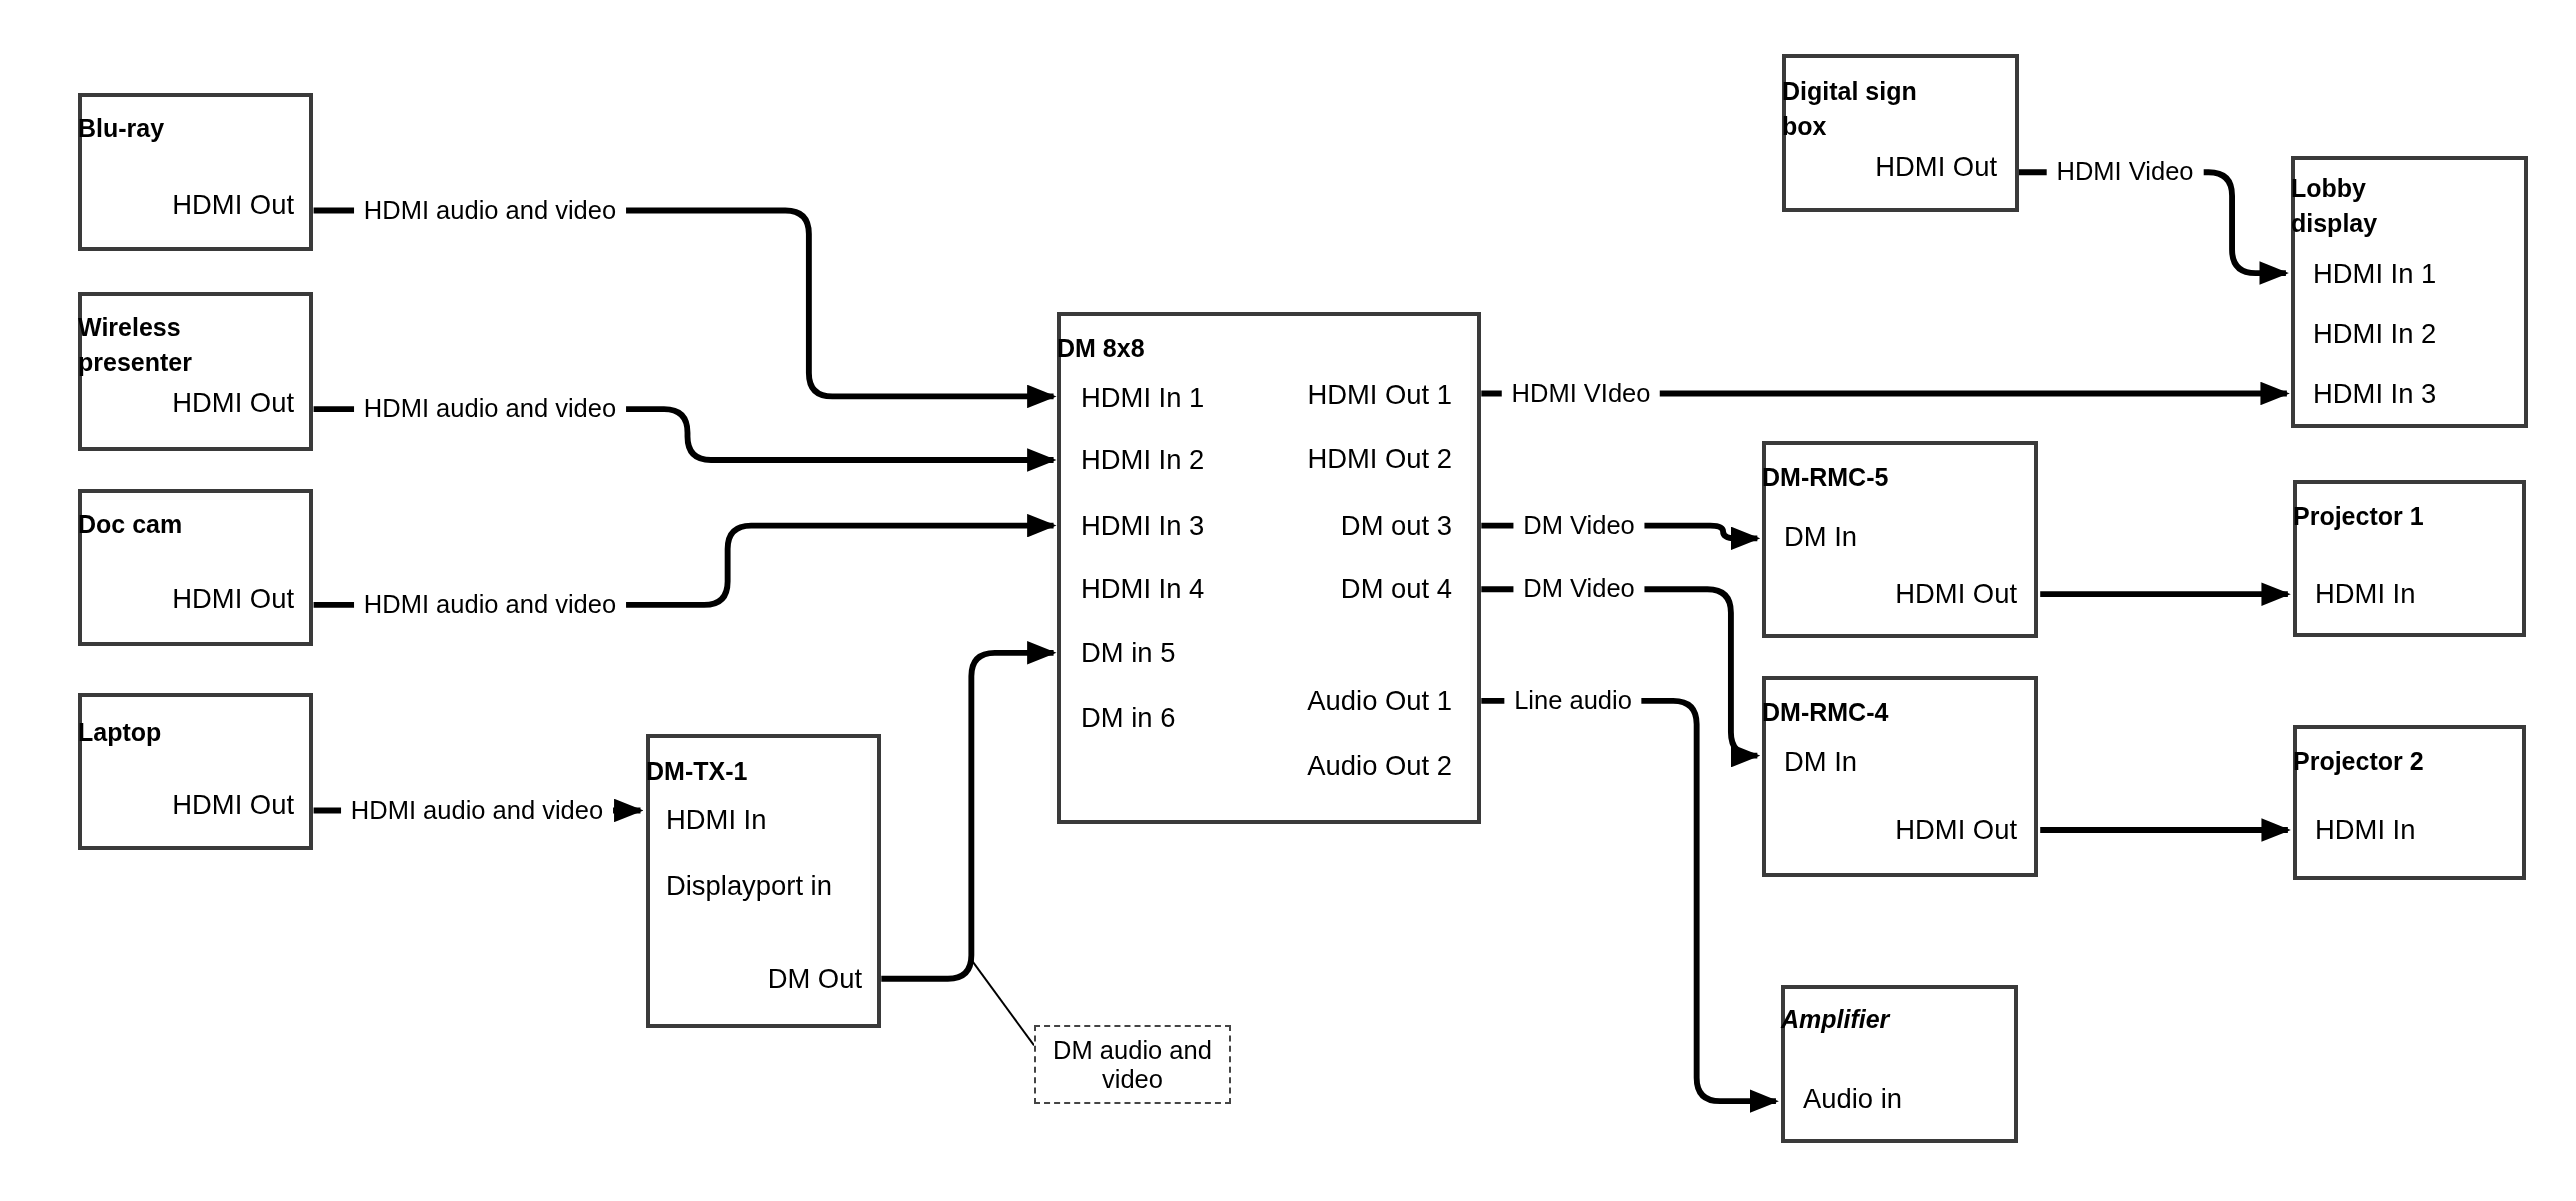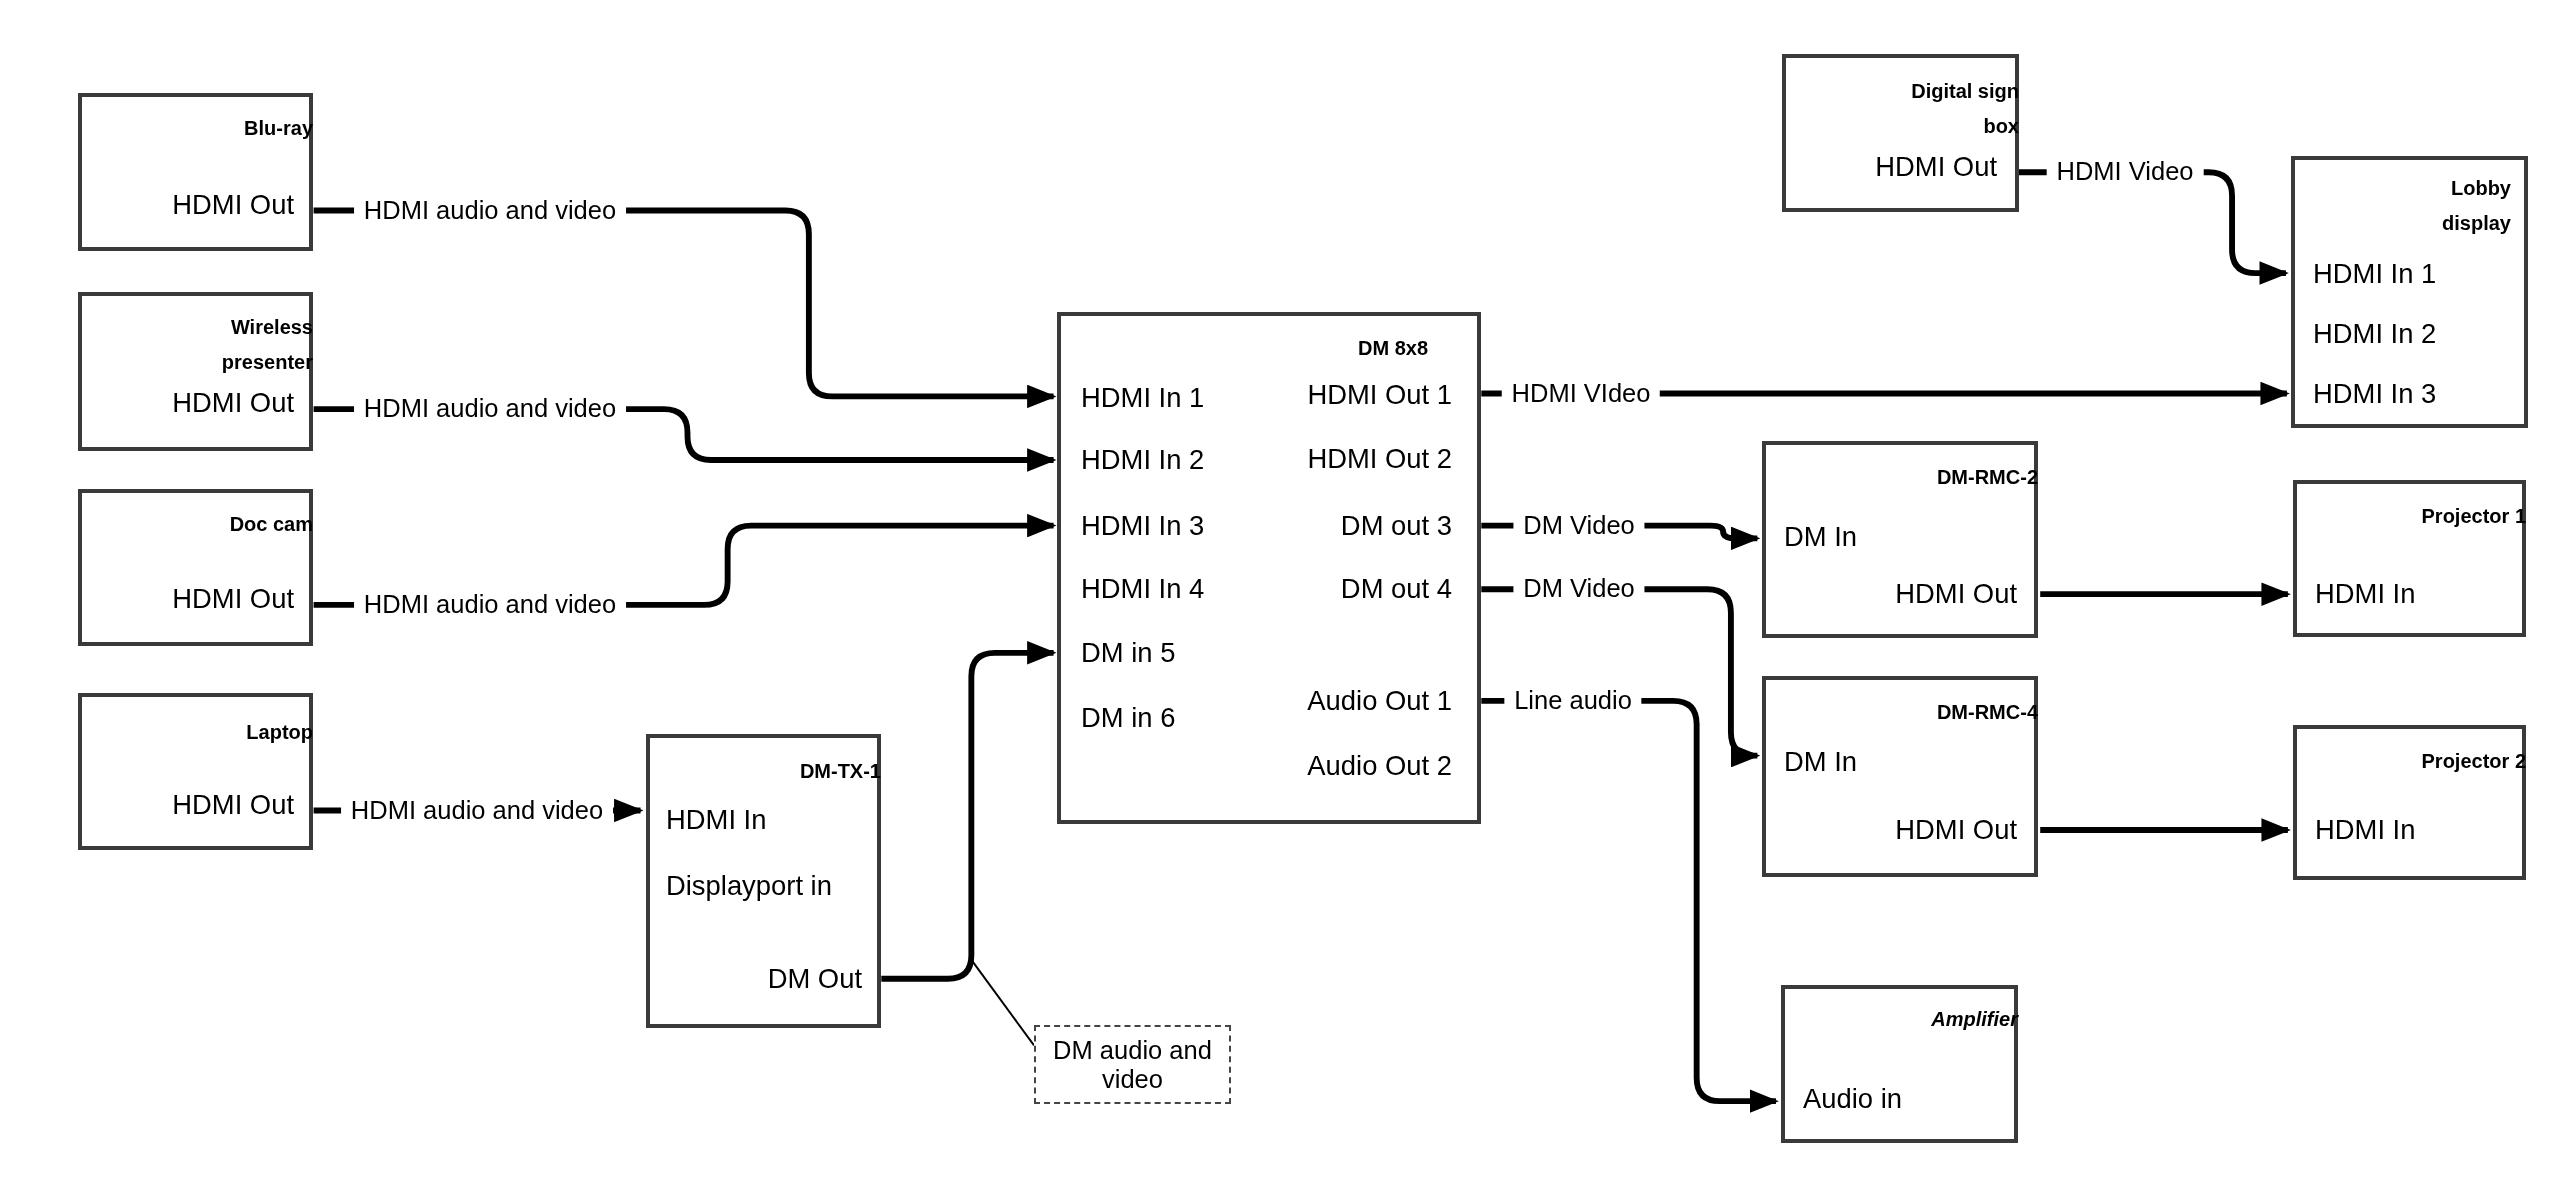--- a/index.html
+++ b/index.html
@@ -24,23 +24,23 @@
   .node {
     position: absolute;
     box-sizing: border-box;
     border: 4.9px solid #3a3a3a;
     background: #ffffff;
     z-index: 2;
   }
   .node-title {
     position: absolute;
     z-index: 3;
-    text-align: right;
+    text-align: left;
     font-weight: bold;
-    font-size: 20px;
+    font-size: 25px;
     line-height: 35px;
     white-space: pre-line;
   }
   .port {
     position: absolute;
     z-index: 3;
     font-size: 27.4px;
     line-height: 27.4px;
     white-space: nowrap;
     transform: translateY(-50%);
@@ -117,21 +117,21 @@
   <div class="node-title" style="left:78px;top:310px;width:235px;">Wireless
 presenter</div>
   <div class="node-title" style="left:78px;top:507px;width:235px;">Doc cam</div>
   <div class="node-title" style="left:78px;top:715px;width:235px;">Laptop</div>
   <div class="node-title" style="left:646px;top:754px;width:235px;">DM-TX-1</div>
   <div class="node-title" style="left:1057px;top:331px;width:371px;">DM 8x8</div>
   <div class="node-title" style="left:1782px;top:74px;width:237px;">Digital sign
 box</div>
   <div class="node-title" style="left:2291px;top:171px;width:220px;">Lobby
 display</div>
-  <div class="node-title" style="left:1762px;top:460px;width:276px;">DM-RMC-2</div>
+  <div class="node-title" style="left:1762px;top:460px;width:276px;">DM-RMC-5</div>
   <div class="node-title" style="left:2293px;top:499px;width:233px;">Projector 1</div>
   <div class="node-title" style="left:1762px;top:695px;width:276px;">DM-RMC-4</div>
   <div class="node-title" style="left:2293px;top:744px;width:233px;">Projector 2</div>
   <div class="node-title" style="left:1781px;top:1002px;width:237px;font-style:italic;">Amplifier</div>
 
   <div class="port r" style="right:2282px;top:205px;">HDMI Out</div>
   <div class="port r" style="right:2282px;top:403px;">HDMI Out</div>
   <div class="port r" style="right:2282px;top:599px;">HDMI Out</div>
   <div class="port r" style="right:2282px;top:805px;">HDMI Out</div>
 

